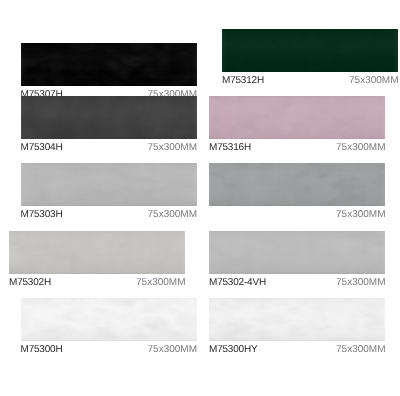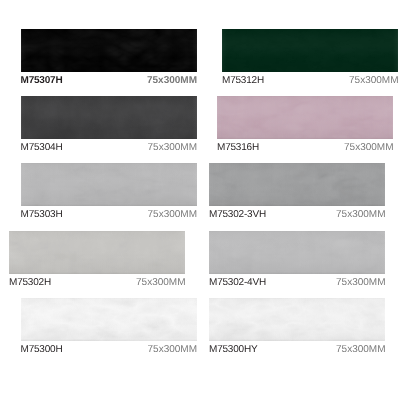--- a/index.html
+++ b/index.html
@@ -214,21 +214,21 @@
         <feFuncB type="gamma" exponent="1.7" amplitude="1.25"></feFuncB>
       </feComponentTransfer>
     </filter>
     <filter id="gr9" x="0%" y="0%" width="100%" height="100%">
       <feTurbulence type="fractalNoise" baseFrequency="0.08 0.035" numOctaves="3" seed="53"></feTurbulence>
       <feColorMatrix type="saturate" values="0"></feColorMatrix>
     </filter>
   </svg>
 
 <div class="catalog">
-    <div class="card" style="left: 20.5px; top: 29px; font-weight: bold;">
+    <div class="card" style="left: 20.5px; top: 43px;">
       <div class="swatch">
         <div class="base" style="background:#000000"></div>
         <div class="noise" style="filter:url(#nz0);opacity:0.155;mix-blend-mode:screen"></div>
         <div class="grain" style="filter:url(#gr0);opacity:0.07;mix-blend-mode:overlay"></div>
         <div class="shade"></div>
         <div class="sheen"></div>
       </div>
       <div class="meta">
         <span class="code">M75307H</span>
         <span class="size">75x300MM</span>
@@ -253,21 +253,21 @@
         <div class="noise" style="filter:url(#nz2);opacity:0.42;mix-blend-mode:overlay"></div>
         <div class="grain" style="filter:url(#gr2);opacity:0.16;mix-blend-mode:overlay"></div>
         <div class="shade"></div>
         <div class="sheen"></div>
       </div>
       <div class="meta">
         <span class="code">M75304H</span>
         <span class="size">75x300MM</span>
       </div>
     </div>
-    <div class="card" style="left: 217px; top: 96.4px;">
+    <div class="card" style="left: 209px; top: 96.4px;">
       <div class="swatch">
         <div class="base" style="background:#c4a8b5"></div>
         <div class="noise" style="filter:url(#nz3);opacity:0.24;mix-blend-mode:overlay"></div>
         <div class="grain" style="filter:url(#gr3);opacity:0.08;mix-blend-mode:overlay"></div>
         <div class="shade"></div>
         <div class="sheen"></div>
       </div>
       <div class="meta">
         <span class="code">M75316H</span>
         <span class="size">75x300MM</span>
@@ -288,21 +288,20 @@
     </div>
     <div class="card" style="left: 209px; top: 163.4px;">
       <div class="swatch">
         <div class="base" style="background:#9d9e9f"></div>
         <div class="noise" style="filter:url(#nz5);opacity:0.26;mix-blend-mode:overlay"></div>
         <div class="grain" style="filter:url(#gr5);opacity:0.08;mix-blend-mode:overlay"></div>
         <div class="shade"></div>
         <div class="sheen"></div>
       </div>
       <div class="meta">
-        <span class="code">M75302-3VH</span>
         <span class="size">75x300MM</span>
       </div>
     </div>
     <div class="card" style="left: 9px; top: 230.6px;">
       <div class="swatch">
         <div class="base" style="background:#c4c3c0"></div>
         <div class="noise" style="filter:url(#nz6);opacity:0.3;mix-blend-mode:overlay"></div>
         <div class="grain" style="filter:url(#gr6);opacity:0.1;mix-blend-mode:overlay"></div>
         <div class="shade"></div>
         <div class="sheen"></div>

